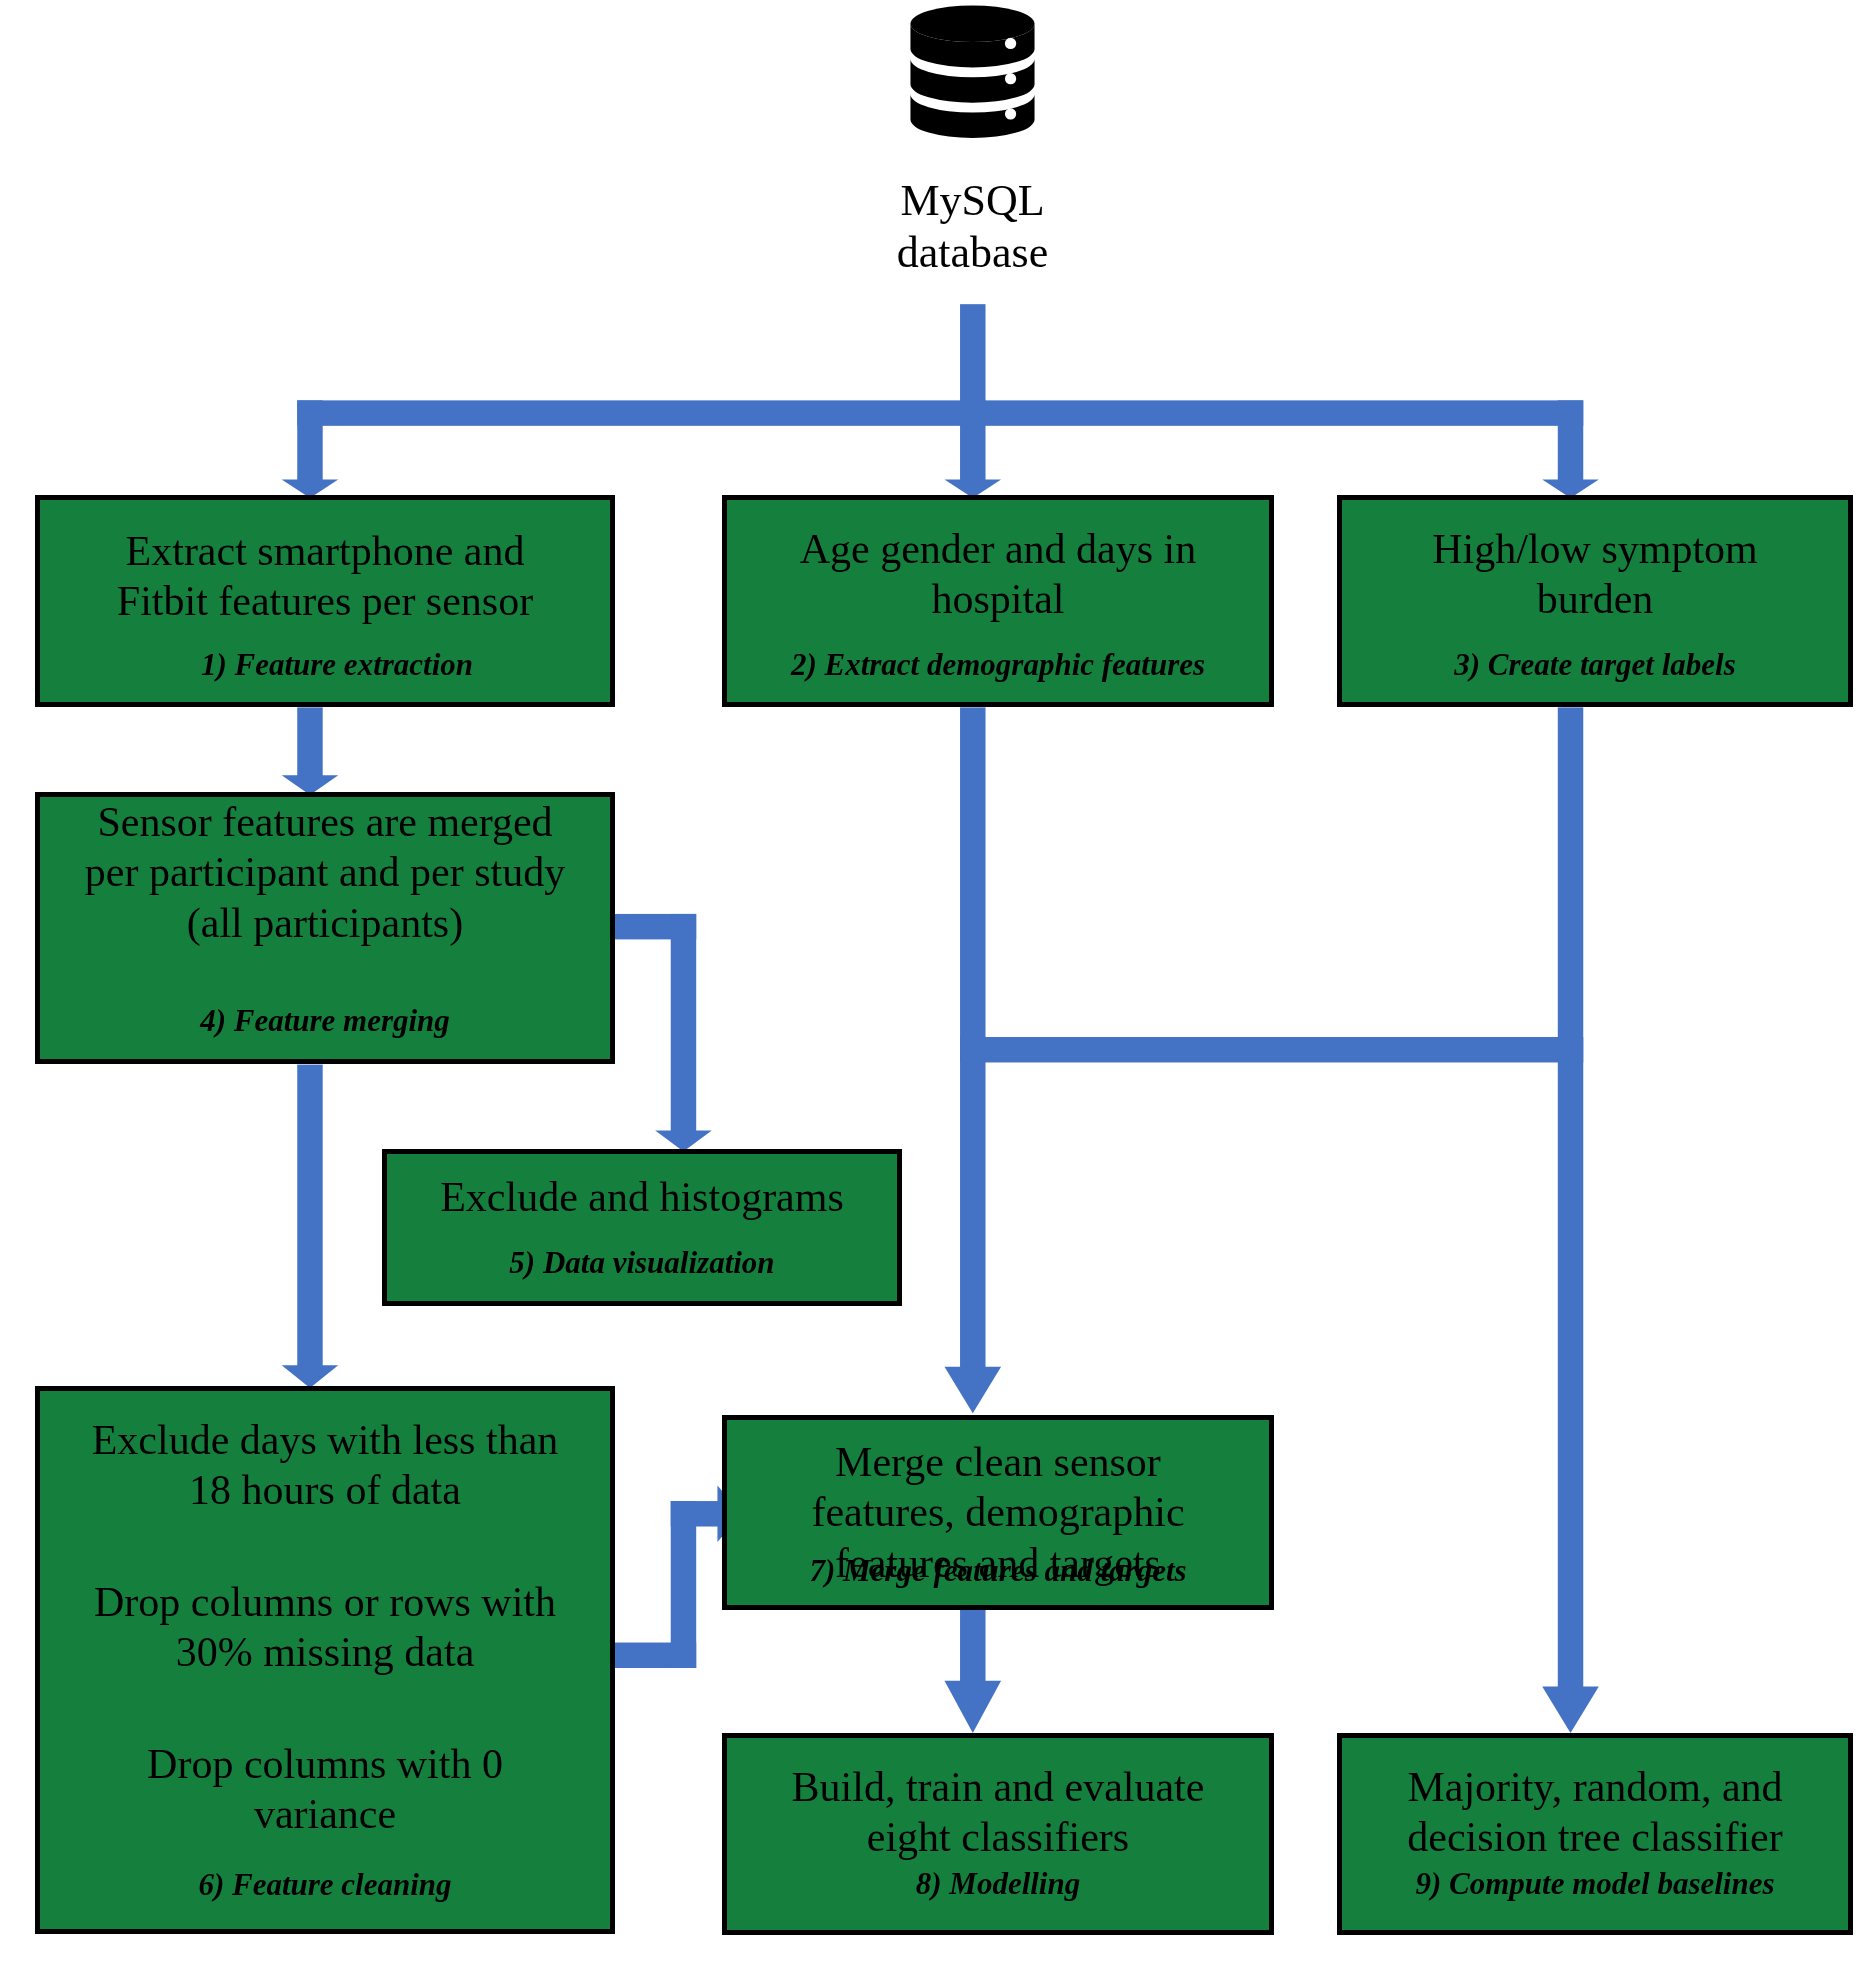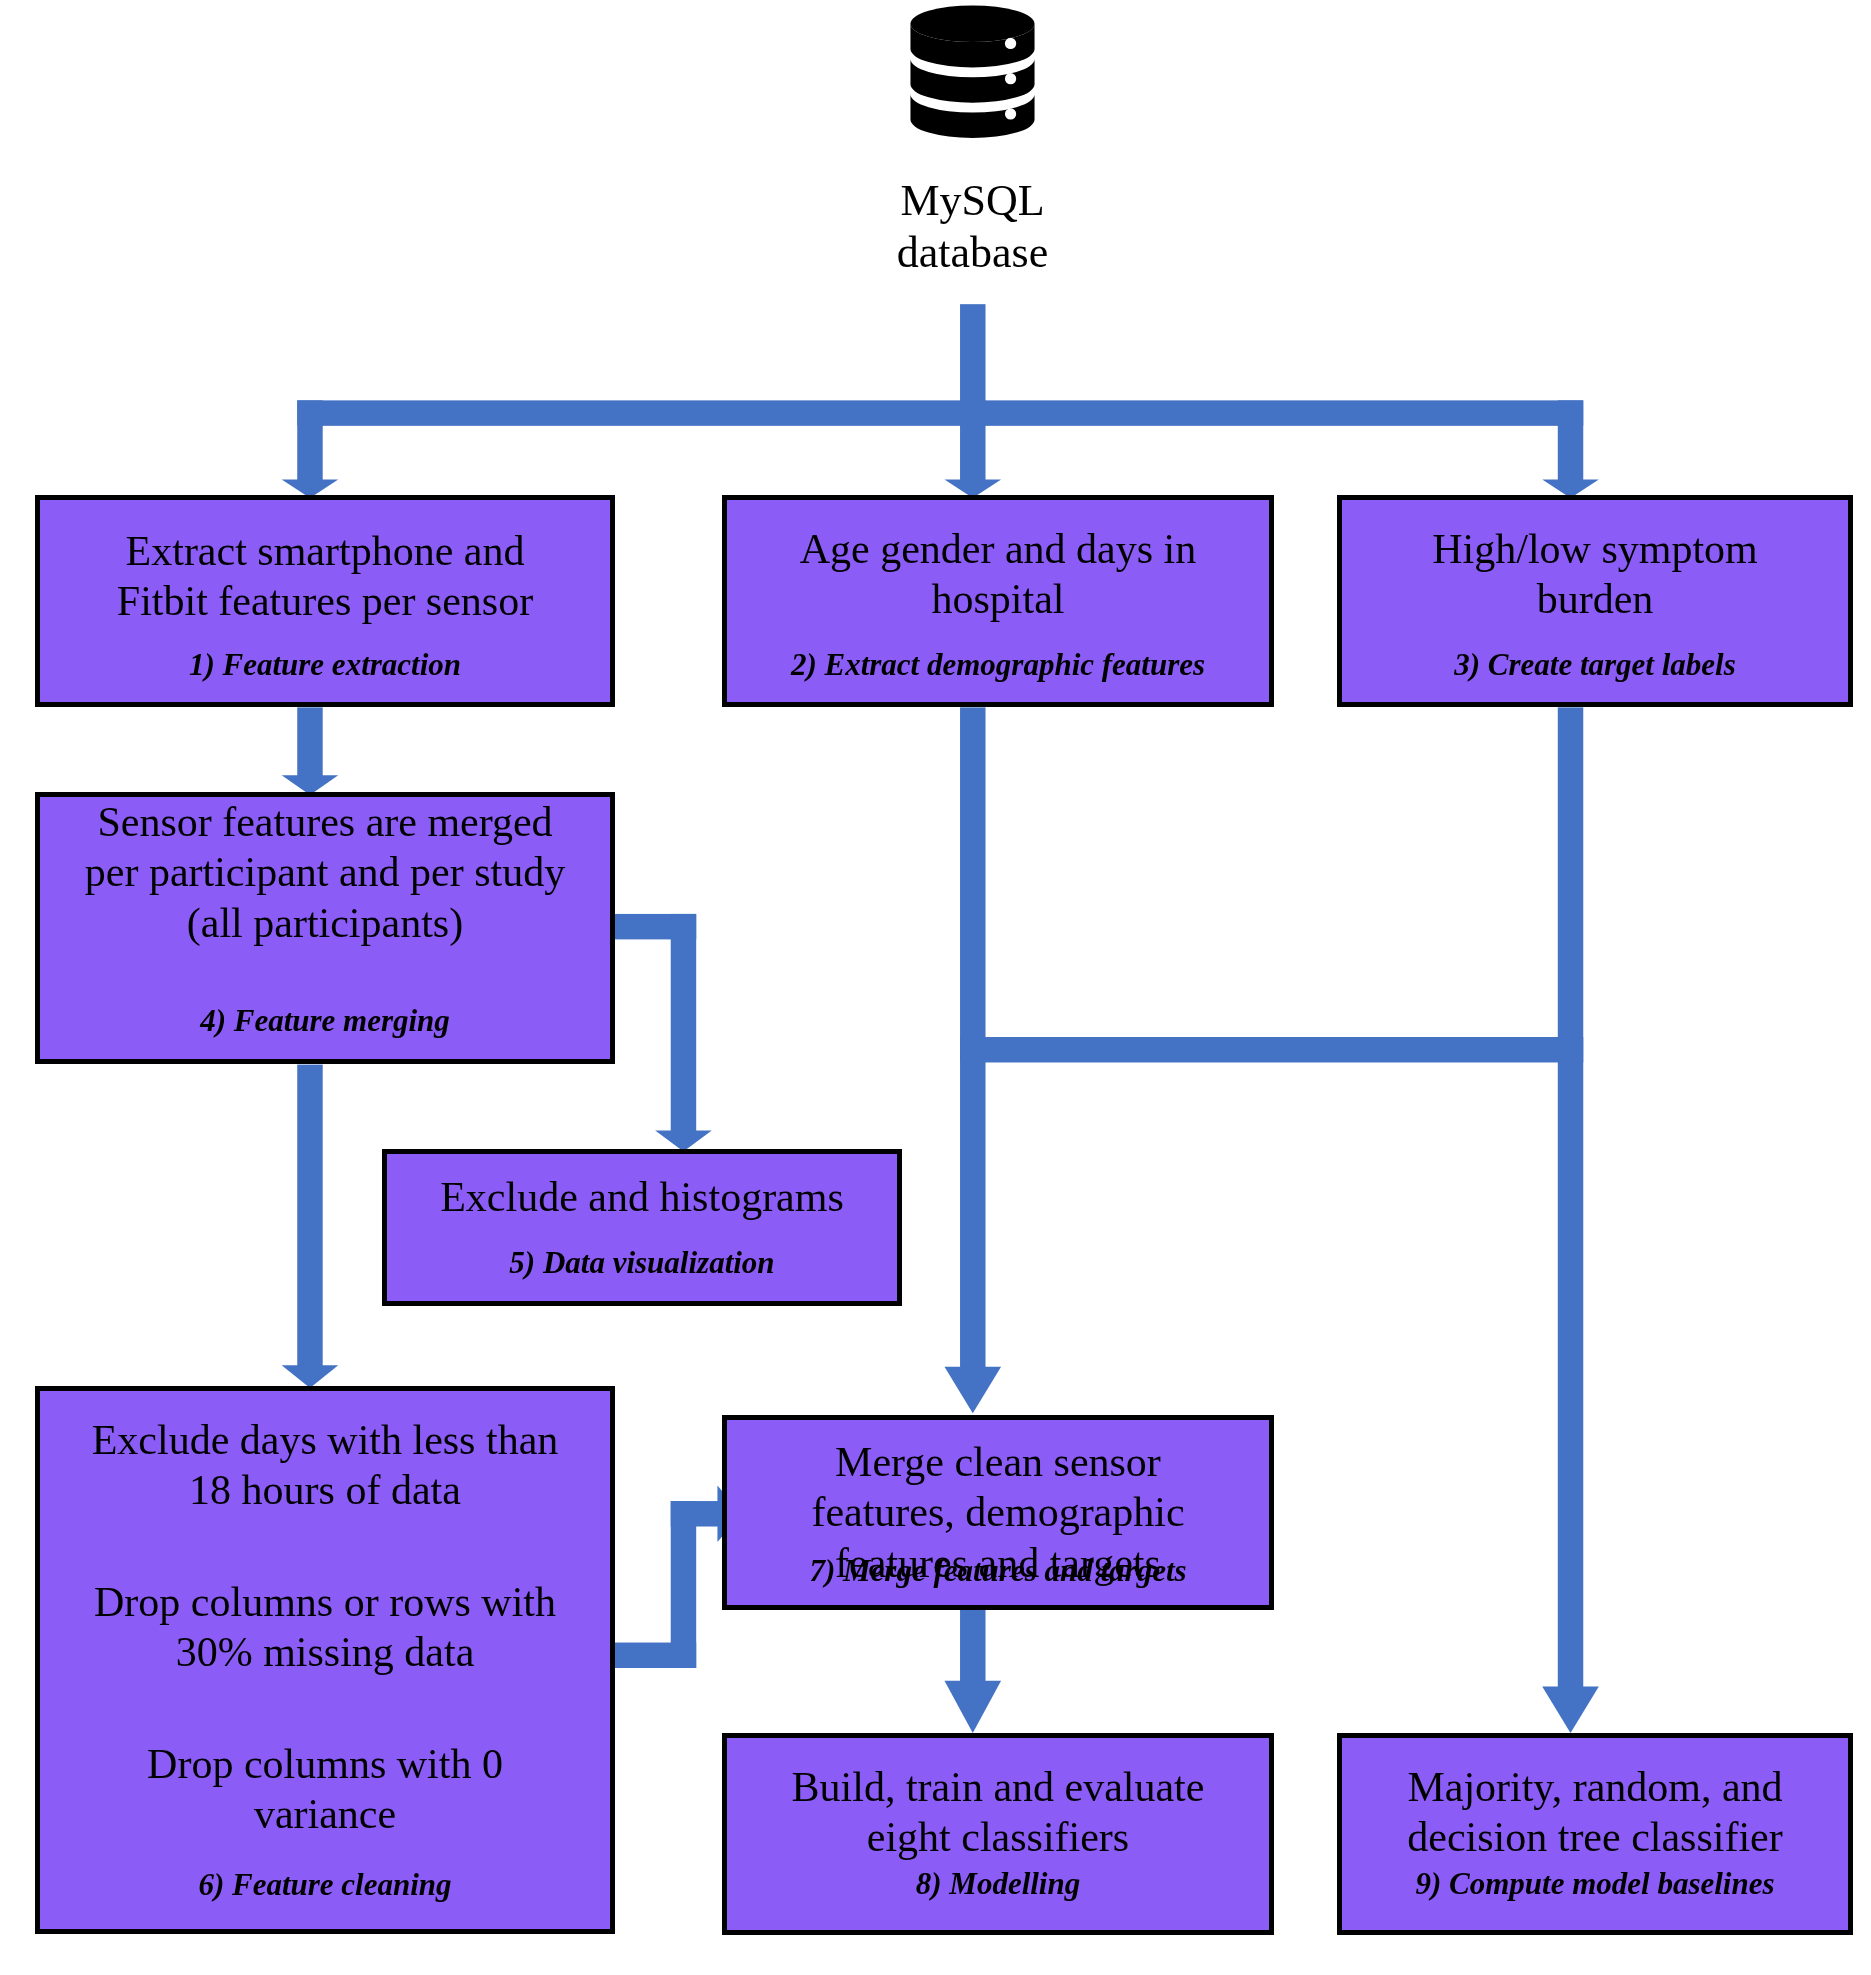--- a/index.html
+++ b/index.html
@@ -10,38 +10,38 @@
 
   
   #wires{position:absolute;left:0;top:0;width:1872px;height:1975px;z-index:1;}
 
   
   .db-icon{position:absolute;z-index:3;}
   .db-label{position:absolute;z-index:3;text-align:center;
             font-size:44px;line-height:1.18;font-weight:400;}
 
   
-  .node{position:absolute;z-index:2;background:#8b5cf6;
+  .node{position:absolute;z-index:2;background:#15803d;
         border:5px solid #000000;box-sizing:border-box;
         display:flex;flex-direction:column;
         align-items:center;justify-content:flex-start;}
   .node .body{width:100%;flex:1 1 auto;display:flex;flex-direction:column;
               align-items:center;justify-content:center;padding:0 10px;
               box-sizing:border-box;}
   .node .title{font-size:42px;line-height:1.2;text-align:center;
                font-weight:400;white-space:pre-line;}
   .node .para{font-size:42px;line-height:1.2;text-align:center;
               font-weight:400;white-space:pre-line;}
   .node .caption{width:100%;text-align:center;font-size:31px;
                  font-weight:700;font-style:italic;line-height:1.2;
                  box-sizing:border-box;padding:0 7px;}
 
   
   .n1 .body{justify-content:flex-start;padding-top:25.5px;}
-  .n1 .caption{position:absolute;left:0;bottom:18.4px;margin-top:28px;}
+  .n1 .caption{position:absolute;left:12px;bottom:18.4px;margin-top:28px;}
   .n2 .body{justify-content:flex-start;padding-top:24px;}
   .n2 .caption{position:absolute;left:0;bottom:18.4px;}
   .n3 .body{justify-content:flex-start;padding-top:24px;}
   .n3 .caption{position:absolute;left:0;bottom:18.4px;}
   .n4 .body{justify-content:flex-start;}
   .n4 .caption{position:absolute;left:0;bottom:20px;}
   .n5 .body{justify-content:flex-start;padding-top:18.4px;}
   .n5 .caption{position:absolute;left:0;bottom:20px;}
   .n6 .body{justify-content:flex-start;padding-top:24px;gap:61px;}
   .n6 .caption{position:absolute;left:0;bottom:25.5px;}

